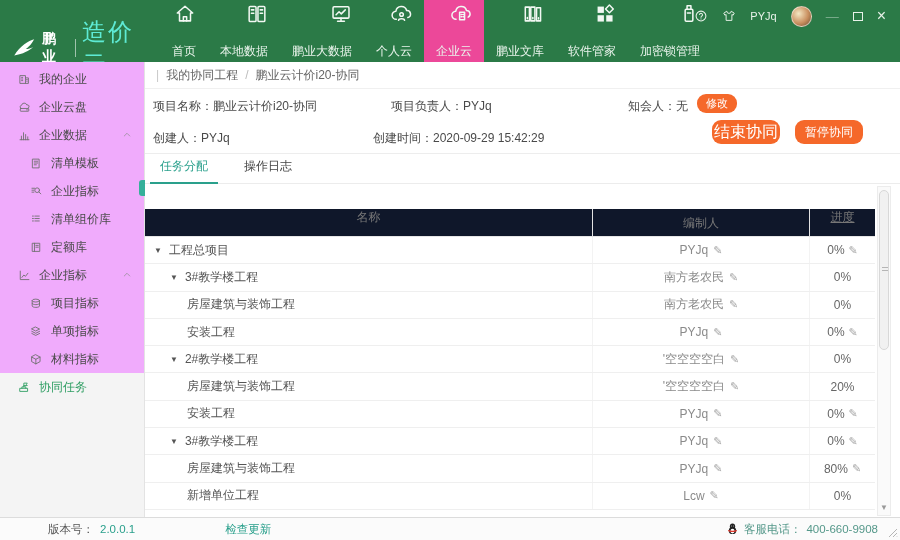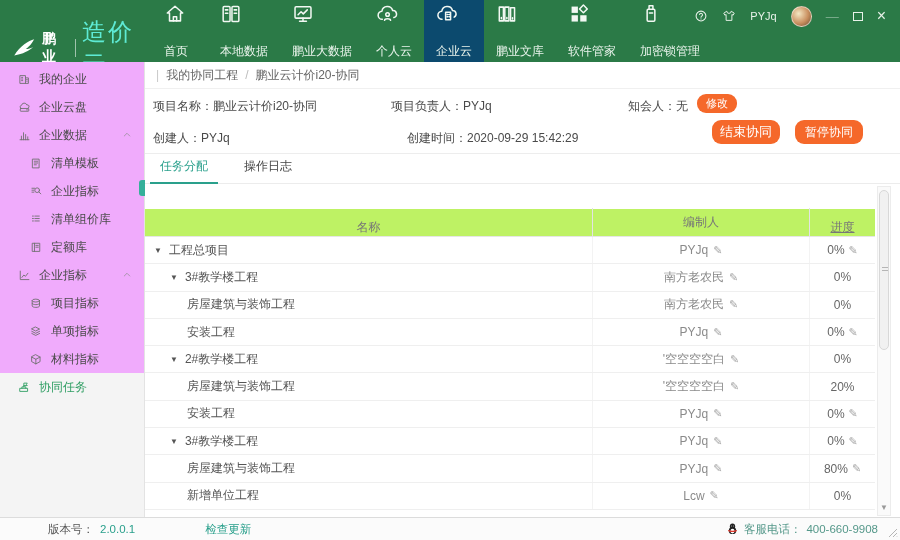--- a/index.html
+++ b/index.html
@@ -8,22 +8,22 @@
   .app { position:relative; width:900px; height:540px; overflow:hidden; background:#fff; }
 
   
   .topbar { height:62px; background:#2b7a47; display:flex; color:#fff; position:relative; }
   .brand { width:152px; display:flex; align-items:center; padding-left:10px; flex:0 0 auto;margin-top:33px; }
   .brand .bird { margin-right:4px; display:flex; }
   .brand-name { font-size:14px; font-weight:bold; color:#fff; letter-spacing:1px; }
   .brand-sep { width:1px; height:18px; background:rgba(255,255,255,.55); margin:0 6px; }
   .brand-product { font-size:24px; color:#5eead4; letter-spacing:2px;font-family:Liberation Serif, serif; }
   .topnav { display:flex; flex:0 0 auto; }
-  .nav-item { display:flex; flex-direction:column; align-items:flex-start; justify-content:center; gap:18px; padding:0 12px; min-width:56px; cursor:pointer; }
-  .nav-item.active { background:#0c4a6e; }
+  .nav-item { display:flex; flex-direction:column; align-items:flex-end; justify-content:center; gap:18px; padding:0 12px; min-width:56px; cursor:pointer; }
+  .nav-item.active { background:#ec4899; }
   .nav-ic { display:flex; color:#f2f8f3; }
   .nav-label { font-size:12px; color:#eaf4ec; white-space:nowrap; }
   .winctl { position:absolute; top:0; right:0; height:32px; display:flex; align-items:center; gap:14px; padding-right:14px; }
   .winctl .wbtn { color:#e9f2ea; cursor:pointer; display:flex; align-items:center; }
   .user-name { font-size:11px; color:#e9f2ea; cursor:pointer; }
   .avatar { width:21px; height:21px; border-radius:50%; cursor:pointer;
             background:radial-gradient(circle at 35% 35%, #f4e7c3, #c98f5f 55%, #6f5132 95%);
             border:1px solid rgba(255,255,255,.55); }
   .min-btn { opacity:.45; font-size:13px; }
   .max-btn span { display:inline-block; width:10px; height:9px; border:1.2px solid #e9f2ea; }
@@ -47,34 +47,34 @@
   .crumb-bar { color:#c9c9c9; }
   .crumb { cursor:pointer; }
   .crumb-sep { color:#bdbdbd; }
 
   .projinfo { height:65px; position:relative; font-size:12px; color:#4a4a4a; border-bottom:1px solid #ededed; }
   .pi { position:absolute; white-space:nowrap; }
   .pi-name    { left:8px;   top:9px; }
   .pi-leader  { left:246px; top:9px; }
   .pi-notify  { left:483px; top:9px; }
   .pi-creator { left:8px;   top:41px; }
-  .pi-created { left:262px; top:41px; }
+  .pi-created { left:228px; top:41px; }
   .btn-orange { background:#f5682a; color:#fff; border:none; border-radius:9px; cursor:pointer; font-family:inherit; }
   .btn-modify { position:absolute; right:163px; top:5px; height:19px; padding:0 9px; font-size:11px; }
-  .btn-end    { position:absolute; right:120px; top:31px; height:24px; width:68px; font-size:13px; }
+  .btn-end    { position:absolute; right:120px; top:31px; height:24px; width:68px; font-size:16px; }
   .btn-pause  { position:absolute; right:37px;  top:31px; height:24px; width:68px; font-size:12px; }
 
   .tabs { height:30px; display:flex; align-items:flex-end; gap:26px; padding-left:10px; border-bottom:1px solid #ececec; }
   .tab { font-size:12px; color:#444; padding:0 5px 8px; cursor:pointer; position:relative; }
   .tab.active { color:#2aa08c; }
   .tab.active::after { content:""; position:absolute; left:-5px; right:-5px; bottom:-1px; height:2px; background:#2aa08c; }
 
   .table-area { margin-top:25px; position:relative; flex:1; }
   .tbl { width:730px; }
-  .thead { height:28px; background:#bef264; display:flex; align-items:flex-end; font-size:12px; color:#777; border-bottom:1px solid #e6e6e6; }
+  .thead { height:28px; background:#0f172a; display:flex; align-items:flex-start; font-size:12px; color:#777; border-bottom:1px solid #e6e6e6; }
   .th { display:block; text-align:center; }
   .th-name { width:447px; }
   .th-comp { width:218px; border-left:1px solid #e3e3e3; border-right:1px solid #e3e3e3; line-height:28px; }
   .th-prog { width:65px;text-decoration:underline; }
   .trow { height:27.3px; display:flex; align-items:stretch; border-bottom:1px solid #efefef; font-size:12px; cursor:pointer; }
   .c-name { width:447px; display:flex; align-items:center; color:#555; }
   .c-name.lv0 { padding-left:9px; }
   .c-name.lv1 { padding-left:25px; }
   .c-name.lv2 { padding-left:42px; }
   .caret { font-size:8px; color:#555; margin-right:7px; cursor:pointer; }
@@ -84,21 +84,21 @@
 
   .vscroll { position:absolute; right:9px; top:124px; width:14px; height:330px; background:#fafafa; border:1px solid #ececec; }
   .vthumb { position:absolute; top:3px; left:1px; width:10px; height:160px; background:#f1f1f1; border:1px solid #d8d8d8; border-radius:6px; cursor:pointer; }
   .vgrip { position:absolute; top:50%; left:2px; width:6px; margin-top:-3px; border-top:1px solid #b5b5b5; border-bottom:1px solid #b5b5b5; height:4px; }
   .varrow { position:absolute; bottom:1px; left:0; width:100%; text-align:center; color:#999; font-size:8px; cursor:pointer; line-height:12px; }
 
   
   .statusbar { height:23px; border-top:1px solid #dcdcdc; background:#fbfbfb; display:flex; align-items:center; font-size:11.5px; color:#555; position:relative; }
   .sb-left { display:flex; align-items:center; margin-left:48px; }
   .sb-version-value { color:#2aa08c; margin-left:6px; }
-  .sb-update { color:#2aa08c; margin-left:70px; cursor:pointer; }
+  .sb-update { color:#2aa08c; margin-left:90px; cursor:pointer; }
   .sb-right { position:absolute; right:22px; display:flex; align-items:center; gap:5px; color:#55988a; }
   .resize-grip { position:absolute; right:2px; bottom:2px; cursor:nwse-resize; display:flex; }
 </style>
 </head>
 <body>
 
 <div class="app">
 
   <header class="topbar">
     <div class="brand">

